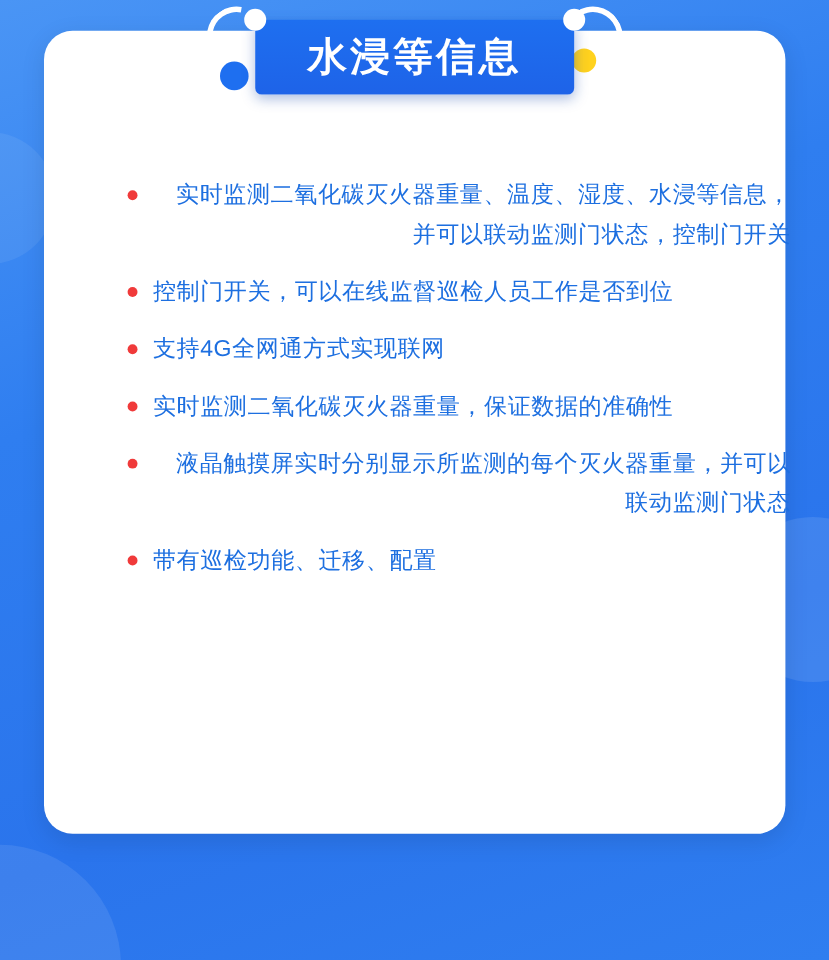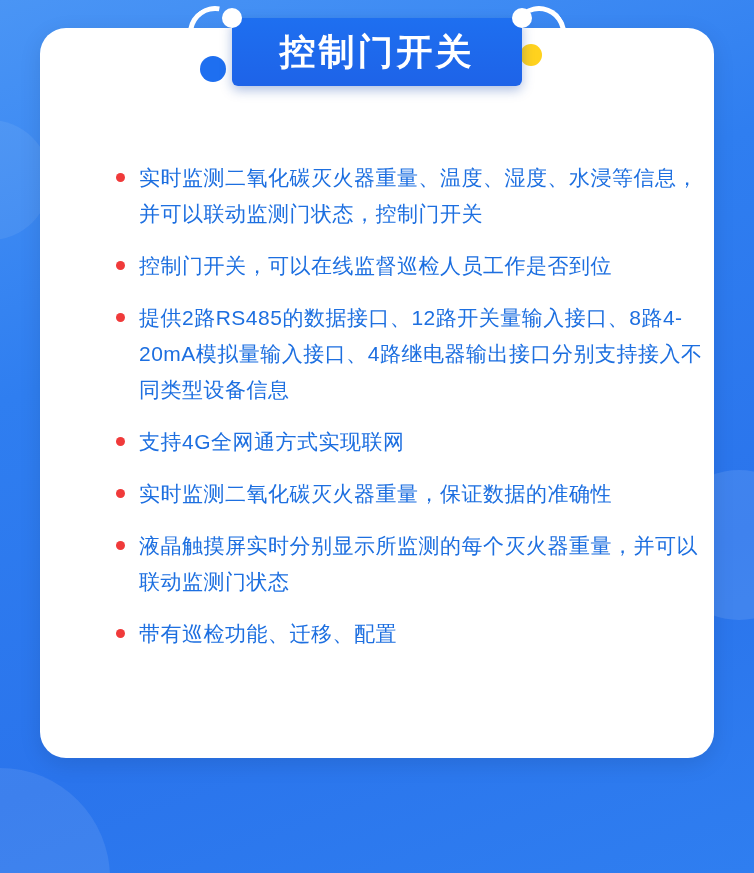--- a/index.html
+++ b/index.html
@@ -146,20 +146,21 @@
   .list {
     position: absolute;
     left: 76px;
     top: 132px;
     width: 610px;
   }
   .list-item {
     display: flex;
     align-items: flex-start;
     margin-bottom: 16px;
+    text-align: right;
   }
   .bullet {
     flex: 0 0 auto;
     width: 9px;
     height: 9px;
     border-radius: 50%;
     background: #f03a3a;
     margin-top: 13px;
     margin-right: 14px;
   }
@@ -187,24 +188,20 @@
       <div class="list-item">
         <span class="bullet"></span>
         <span class="item-text">实时监测二氧化碳灭火器重量、温度、湿度、水浸等信息，并可以联动监测门状态，控制门开关</span>
       </div>
 
       <div class="list-item">
         <span class="bullet"></span>
         <span class="item-text">控制门开关，可以在线监督巡检人员工作是否到位</span>
       </div>
 
-      <div class="list-item">
-        <span class="bullet"></span>
-        <span class="item-text">提供2路RS485的数据接口、12路开关量输入接口、8路4-20mA模拟量输入接口、4路继电器输出接口分别支持接入不同类型设备信息</span>
-      </div>
 
       <div class="list-item">
         <span class="bullet"></span>
         <span class="item-text">支持4G全网通方式实现联网</span>
       </div>
 
       <div class="list-item">
         <span class="bullet"></span>
         <span class="item-text">实时监测二氧化碳灭火器重量，保证数据的准确性</span>
       </div>
@@ -223,17 +220,17 @@
   </div>
 
   <div class="banner-wrap">
     <div class="arc arc-left"></div>
     <div class="arc arc-right"></div>
     <div class="dot-blue"></div>
     <div class="dot-yellow"></div>
     <div class="banner">
       <span class="notch left"></span>
       <span class="notch right"></span>
-      <span class="banner-title">控制门开关</span>
+      <span class="banner-title">水浸等信息</span>
     </div>
   </div>
 
 </div>
 
 </body></html>

